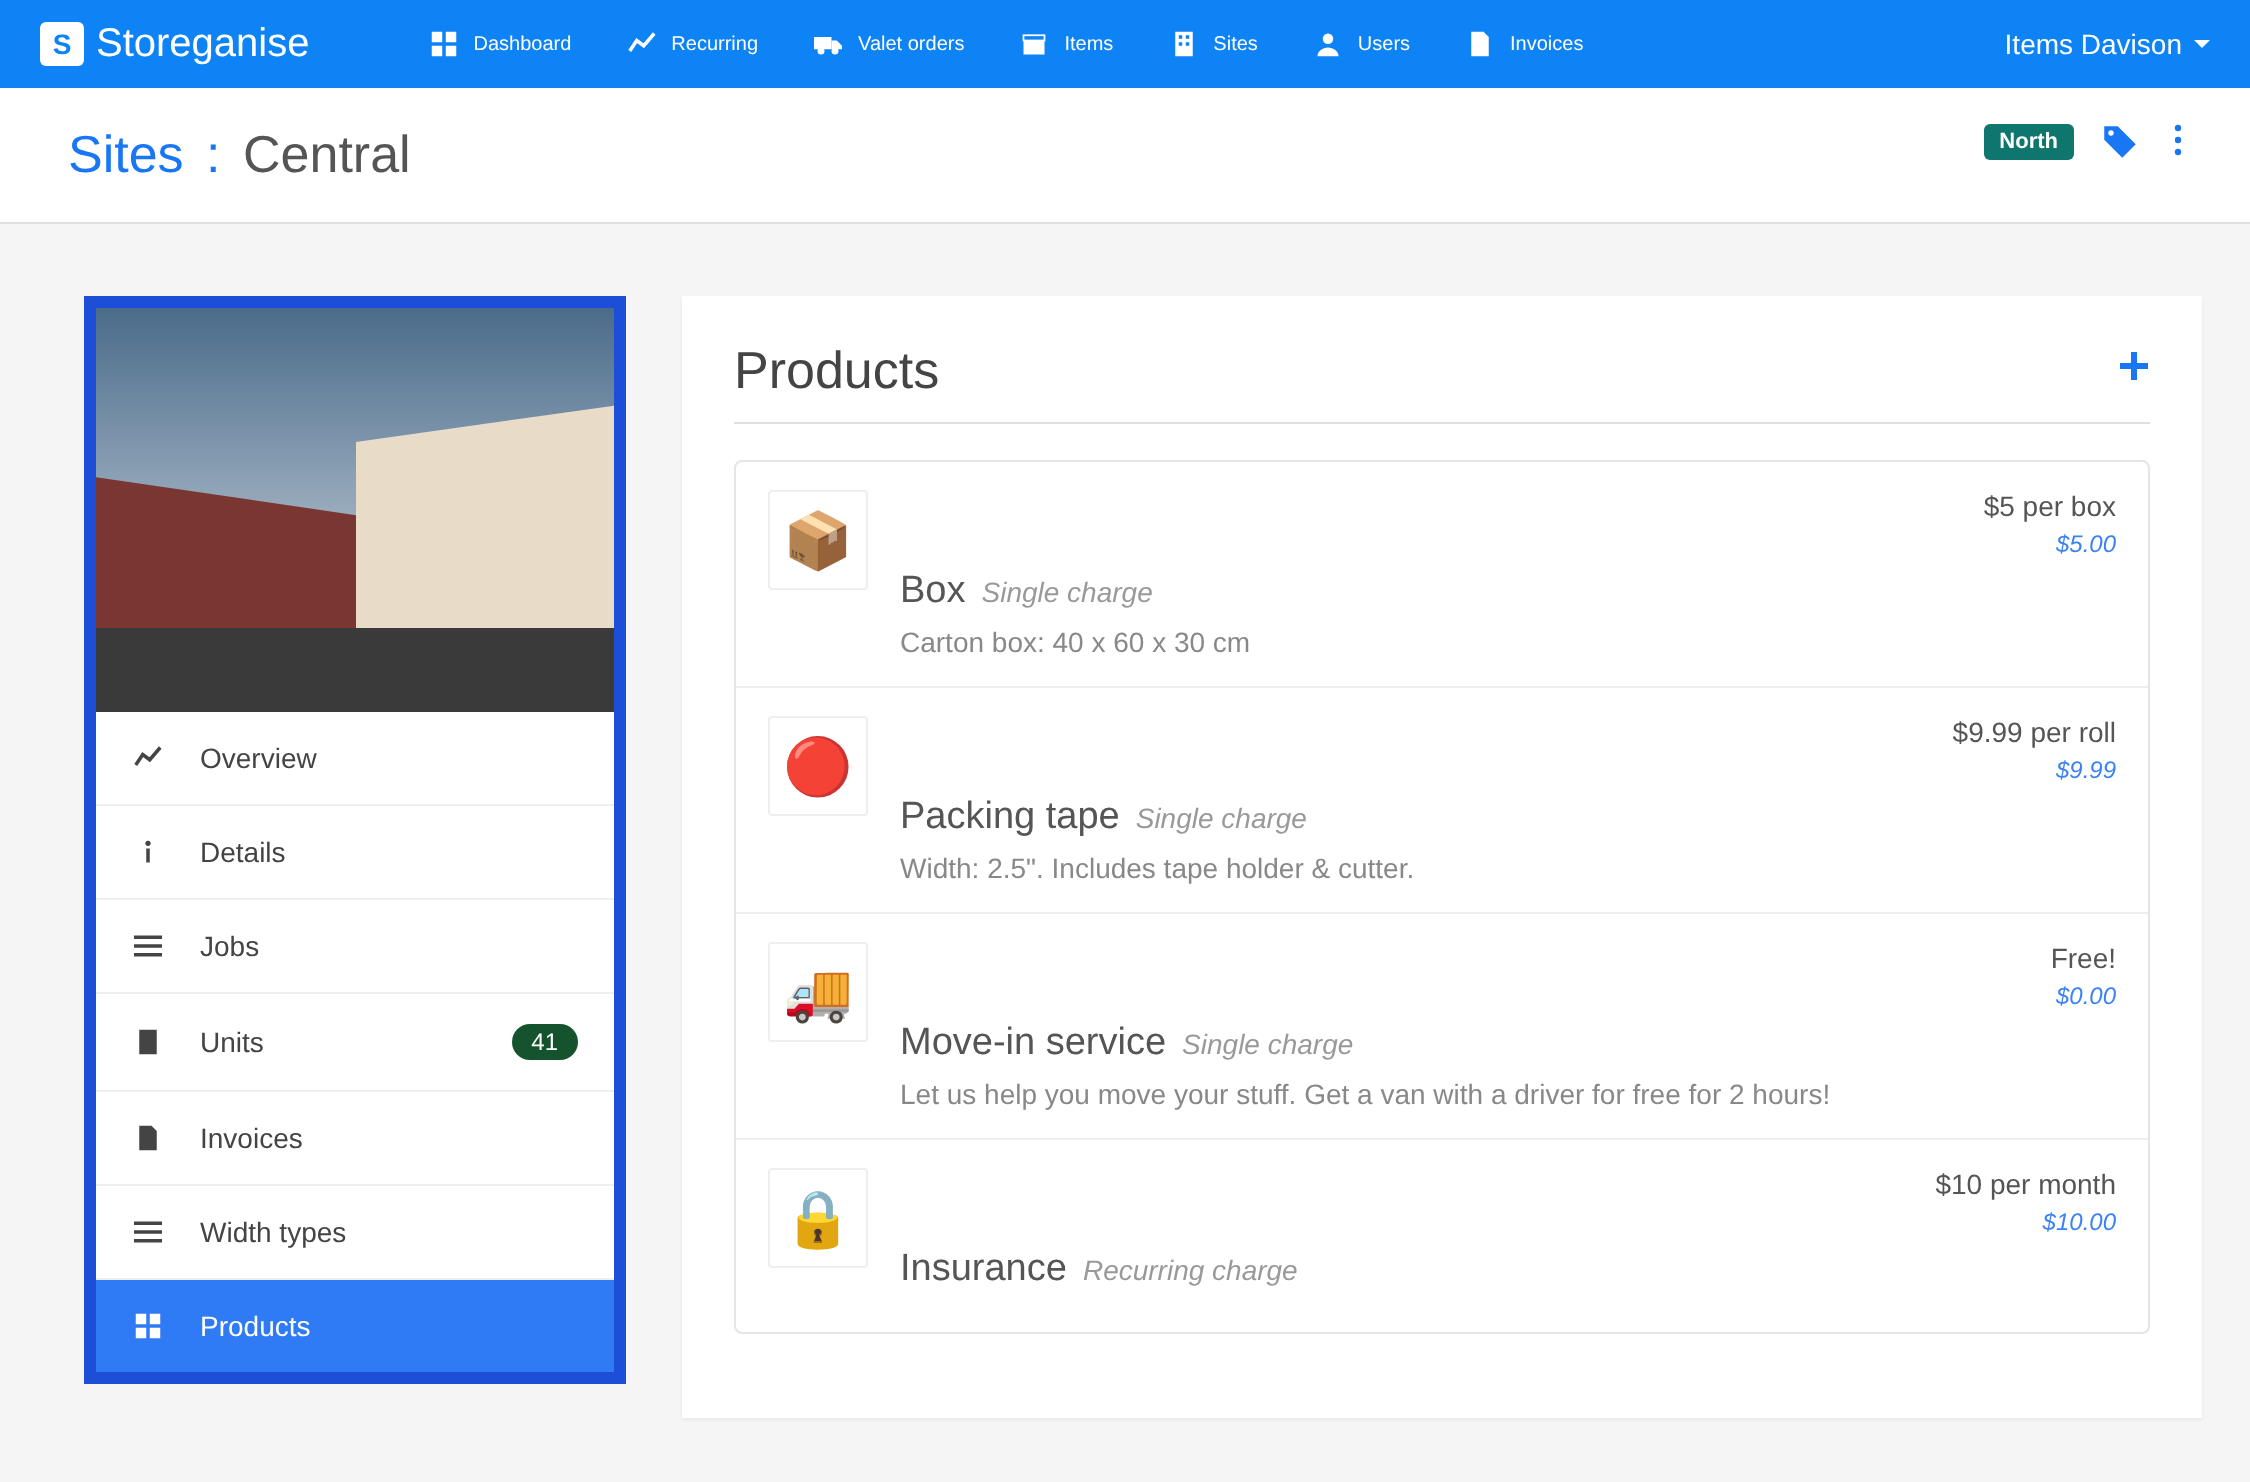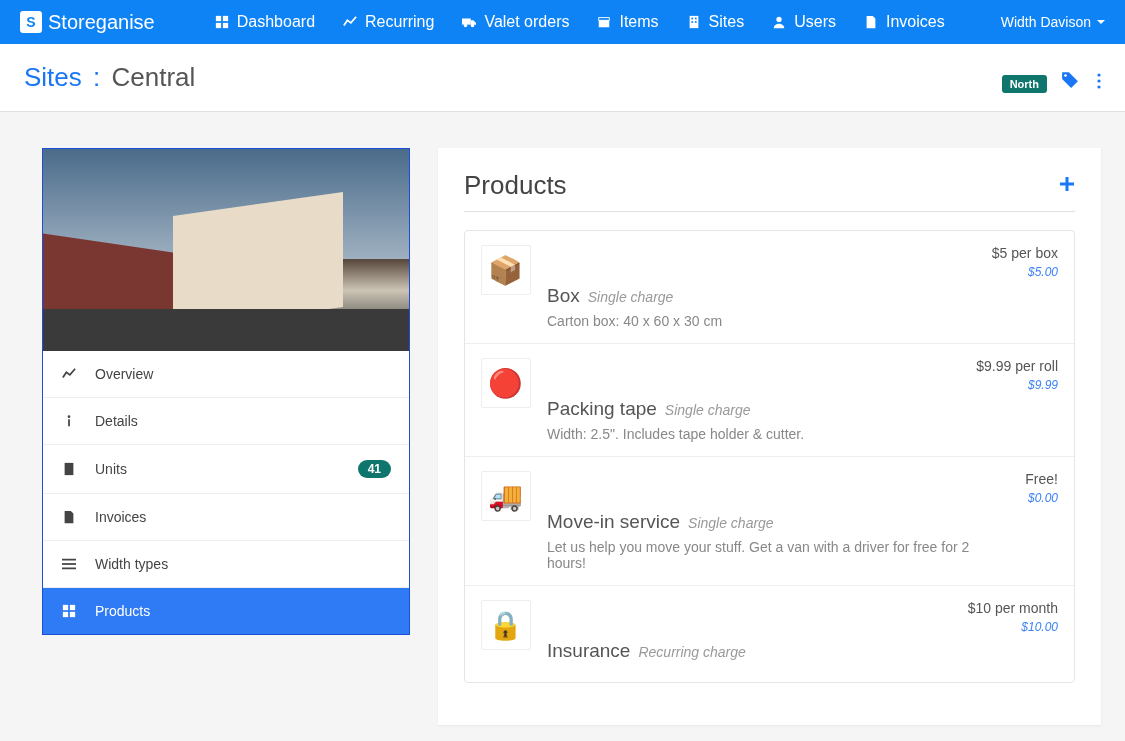--- a/index.html
+++ b/index.html
@@ -2,46 +2,46 @@
 <html><head>
 <meta charset="utf-8">
 <style>
   * { box-sizing: border-box; margin: 0; padding: 0; }
   body { font-family: -apple-system, "Helvetica Neue", Arial, sans-serif; background: #f5f5f5; color: #333; width: 1125px; }
   
   .topnav { background: #0d83f5; color: #fff; display: flex; align-items: center; height: 44px; padding: 0 20px; }
   .logo { display: flex; align-items: center; gap: 6px; font-size: 20px; font-weight: 400; margin-right: 60px; }
   .logo-icon { width: 22px; height: 22px; background: #fff; border-radius: 3px; display: inline-flex; align-items: center; justify-content: center; color: #0d83f5; font-weight: bold; font-size: 14px; }
   .navlinks { display: flex; gap: 28px; flex: 1; }
-  .navlink { display: flex; align-items: center; gap: 8px; font-size: 16px; cursor: pointer; color: #fff; }
+  .navlink { display: flex; align-items: center; gap: 8px; font-size: 10px; cursor: pointer; color: #fff; }
   .usermenu { display: flex; align-items: center; gap: 6px; font-size: 14px; cursor: pointer; }
   .caret-down { width: 0; height: 0; border-left: 4px solid transparent; border-right: 4px solid transparent; border-top: 4px solid #fff; }
 
-  .breadcrumb-bar { background: #fff; border-bottom: 1px solid #e0e0e0; padding: 18px 24px; display: flex; align-items: flex-end; }
+  .breadcrumb-bar { background: #fff; border-bottom: 1px solid #e0e0e0; padding: 18px 34px; display: flex; align-items: flex-start; }
   .breadcrumb { font-size: 26px; font-weight: 300; flex: 1; }
   .bc-link { color: #1976f5; cursor: pointer; }
   .bc-sep { color: #1976f5; margin: 0 4px; }
   .bc-current { color: #555; }
   .badge-region { background: #0f766e; color: #fff; font-size: 11px; font-weight: bold; padding: 3px 8px; border-radius: 3px; margin-right: 14px; }
   .tag-icon { color: #1976f5; margin-right: 18px; cursor: pointer; }
   .dots-icon { color: #1976f5; cursor: pointer; font-weight: bold; }
 
   .page-body { display: flex; gap: 28px; padding: 36px 24px 36px 42px; align-items: flex-start; }
-  .sidebar { width: 368px; background: #fff; border: 1px solid #1d4ed8; }
+  .sidebar { width: 271px; background: #fff; border: 6px solid #1d4ed8; }
   .site-image { width: 100%; height: 202px; background: linear-gradient(to bottom, #7a8fa3 0%, #8fa0b0 40%, #5a4a3e 55%, #ccc4b4 70%, #4a4a4a 90%); position: relative; overflow: hidden; }
   .building { position: absolute; left: 130px; top: 55px; width: 170px; height: 115px; background: #e8dcc8; transform: skewY(-8deg); }
   .building::before { content: ""; position: absolute; left: -130px; top: 18px; width: 130px; height: 110px; background: #7a3630; transform: skewY(16deg); }
   .sky { position: absolute; top: 0; left: 0; right: 0; height: 110px; background: linear-gradient(to bottom, #4a6b8a, #9eb0c0); }
   .road { position: absolute; bottom: 0; left: 0; right: 0; height: 42px; background: #3a3a3a; }
   .side-list { list-style: none; }
   .side-item { display: flex; align-items: center; padding: 15px 18px; border-top: 1px solid #eee; font-size: 14px; color: #444; cursor: pointer; gap: 18px; }
   .side-item:first-child { border-top: none; }
   .side-item.active { background: #2f7af5; color: #fff; }
   .side-item .spacer { flex: 1; }
-  .count-badge { background: #0f766e; color: #fff; font-size: 12px; font-weight: bold; padding: 2px 10px; border-radius: 10px; }
+  .count-badge { background: #14532d; color: #fff; font-size: 12px; font-weight: normal; padding: 2px 10px; border-radius: 10px; }
   .side-icon { width: 16px; display: inline-flex; justify-content: center; color: #444; }
   .side-item.active .side-icon { color: #fff; }
 
   .main-panel { flex: 1; background: #fff; padding: 22px 26px 42px; box-shadow: 0 1px 2px rgba(0,0,0,0.06); }
   .panel-header { display: flex; align-items: center; border-bottom: 1px solid #e0e0e0; padding-bottom: 10px; margin-bottom: 18px; }
   .panel-title { font-size: 26px; font-weight: 300; color: #444; flex: 1; }
   .add-btn { color: #1976f5; font-size: 20px; font-weight: bold; cursor: pointer; }
 
   .product-list { border: 1px solid #e5e5e5; border-radius: 4px; }
   .product-row { display: flex; padding: 14px 16px; border-bottom: 1px solid #eee; gap: 16px; cursor: pointer; }
@@ -116,21 +116,21 @@
       <span>Users</span>
     </div>
     <div class="navlink">
       <svg class="ic" viewBox="0 0 16 16" fill="currentColor">
           <path d="M3 1h7l3 3v11H3z"></path>
         </svg>
       <span>Invoices</span>
     </div>
   </div>
   <div class="usermenu">
-    <span>Width Davison</span>
+    <span>Items Davison</span>
     <span class="caret-down"></span>
   </div>
 </div>
 
 <div class="breadcrumb-bar">
   <div class="breadcrumb">
     <span class="bc-link">Sites</span>
     <span class="bc-sep">:</span>
     <span class="bc-current">Central</span>
   </div>
@@ -172,20 +172,30 @@
             <svg class="ic" viewBox="0 0 16 16" fill="currentColor">
               <circle cx="8" cy="3" r="1.5"></circle>
               <rect x="7" y="6" width="2" height="8"></rect>
             </svg>
           </span>
         <span>Details</span>
       </li>
       <li class="side-item">
         <span class="side-icon">
             <svg class="ic" viewBox="0 0 16 16" fill="currentColor">
+              <rect x="0" y="2" width="16" height="2"></rect>
+              <rect x="0" y="7" width="16" height="2"></rect>
+              <rect x="0" y="12" width="16" height="2"></rect>
+            </svg>
+          </span>
+        <span>Jobs</span>
+      </li>
+      <li class="side-item">
+        <span class="side-icon">
+            <svg class="ic" viewBox="0 0 16 16" fill="currentColor">
               <rect x="3" y="1" width="10" height="14"></rect>
             </svg>
           </span>
         <span>Units</span>
         <span class="spacer"></span>
         <span class="count-badge">41</span>
       </li>
       <li class="side-item">
         <span class="side-icon">
             <svg class="ic" viewBox="0 0 16 16" fill="currentColor">

